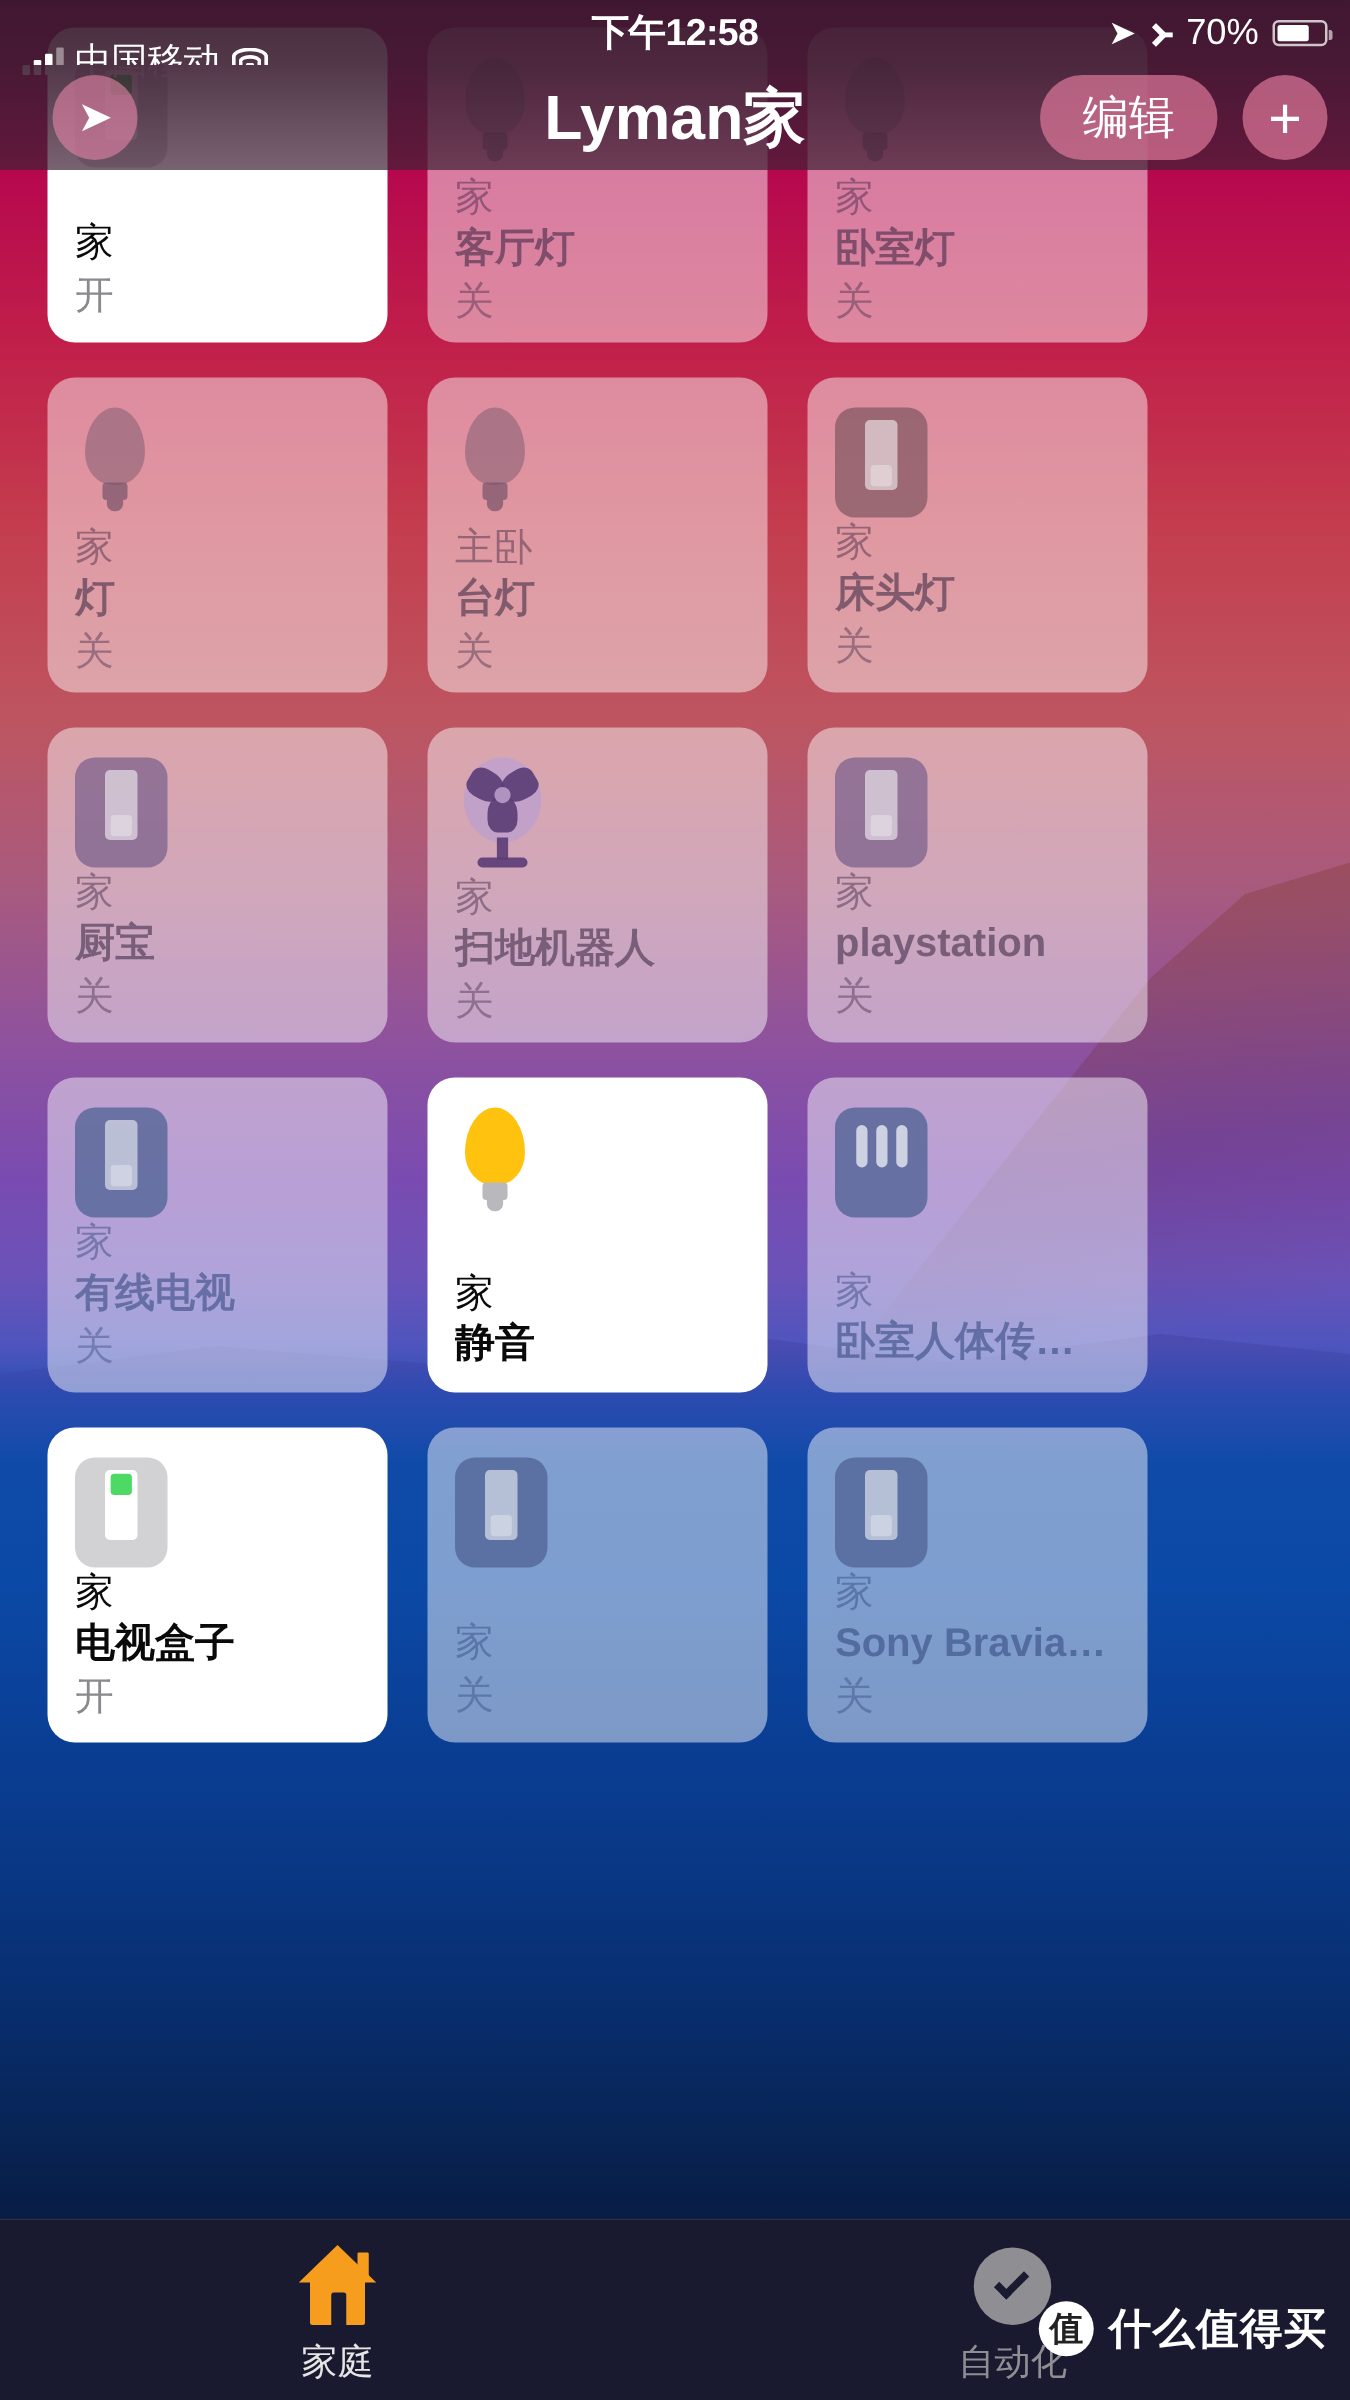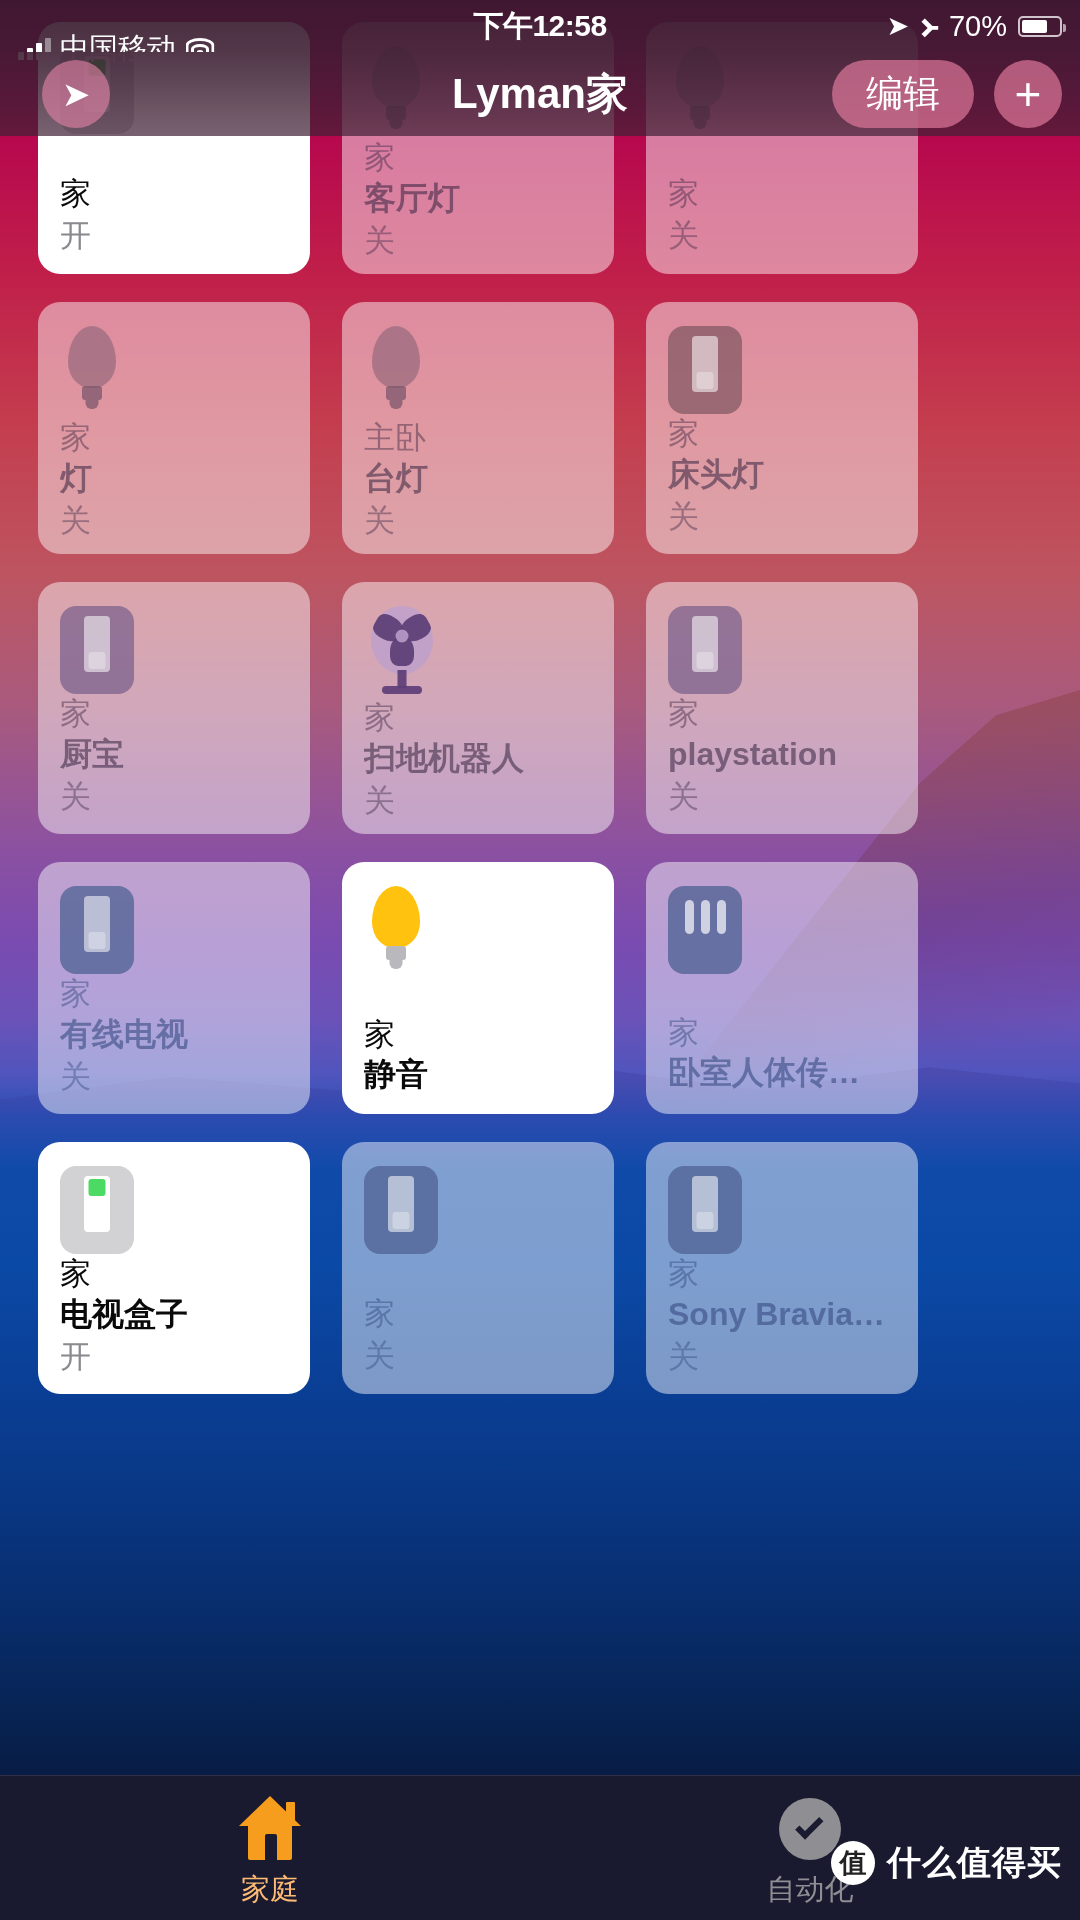--- a/index.html
+++ b/index.html
@@ -87,21 +87,21 @@
   }
   .nav-left { padding-left:42px; }
   .circle-btn {
     width:68px; height:68px; border-radius:50%;
     background:rgba(226,130,166,.62);
     display:flex; align-items:center; justify-content:center;
     color:#fff; font-size:34px;
   }
   .nav-title {
     position:absolute; left:0; right:0; text-align:center;
-    color:#fff; font-size:42px; font-weight:700; letter-spacing:0px;
+    color:#fff; font-size:50px; font-weight:700; letter-spacing:0px;
     pointer-events:none;
   }
   .nav-right { margin-left:auto; display:flex; align-items:center; gap:20px; padding-right:18px; z-index:2; }
   .pill-btn {
     height:68px; padding:0 34px; border-radius:34px;
     background:rgba(222,120,154,.70);
     display:flex; align-items:center; justify-content:center;
     color:#fff; font-size:37px; font-weight:400;
   }
   .plus-btn { width:68px; height:68px; border-radius:50%;
@@ -184,21 +184,21 @@
   
   #tabbar {
     position:absolute; bottom:0; left:0; width:1080px; height:145px;
     background:rgba(26,26,48,.97);
     border-top:1px solid rgba(255,255,255,.10);
     display:flex; z-index:45;
   }
   .tab { flex:1; display:flex; flex-direction:column; align-items:center;
          justify-content:center; gap:10px; padding-top:8px; }
   .tab-label { font-size:29px; }
-  .tab.active .tab-label { color:#fdba74; }
+  .tab.active .tab-label { color:#e5e5e5; }
   .tab .tab-label { color:#8e8e93; }
   .tab-ic { height:66px; display:flex; align-items:flex-end; justify-content:center; }
 
   .home-ic { width:62px; height:64px; position:relative; }
   .home-ic .roof { position:absolute; left:0; top:0; width:0; height:0;
                    border-left:31px solid transparent; border-right:31px solid transparent;
                    border-bottom:30px solid #f79d1e; }
   .home-ic .body { position:absolute; left:9px; top:28px; width:44px; height:36px;
                    background:#f79d1e; border-radius:2px; }
   .home-ic .door { position:absolute; left:26px; top:38px; width:12px; height:26px;
@@ -306,20 +306,21 @@
       <div class="tile off">
         <div class="icon-wrap">
           <span class="ic ic-bulb">
             <span class="glass" style="background: rgba(140, 100, 120, 0.62);"></span>
             <span class="neck" style="background: rgba(120, 85, 105, 0.72);"></span>
             <span class="tip" style="background: rgba(120, 85, 105, 0.72);"></span>
           </span>
         </div>
         <div class="labels">
           <div class="t-room">家</div>
+          <div class="t-name">卧室灯</div>
           <div class="t-state">关</div>
         </div>
       </div>
       <div class="tile off">
         <div class="icon-wrap">
           <span class="ic ic-bulb">
             <span class="glass" style="background: rgba(140, 100, 120, 0.62);"></span>
             <span class="neck" style="background: rgba(120, 85, 105, 0.72);"></span>
             <span class="tip" style="background: rgba(120, 85, 105, 0.72);"></span>
           </span>

